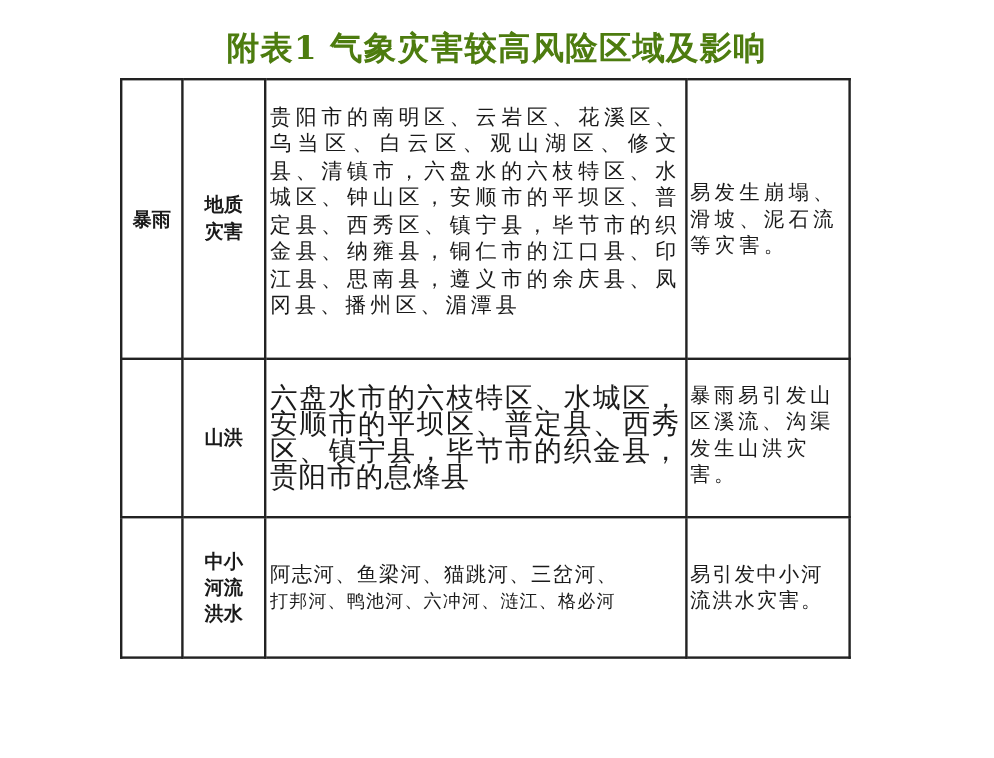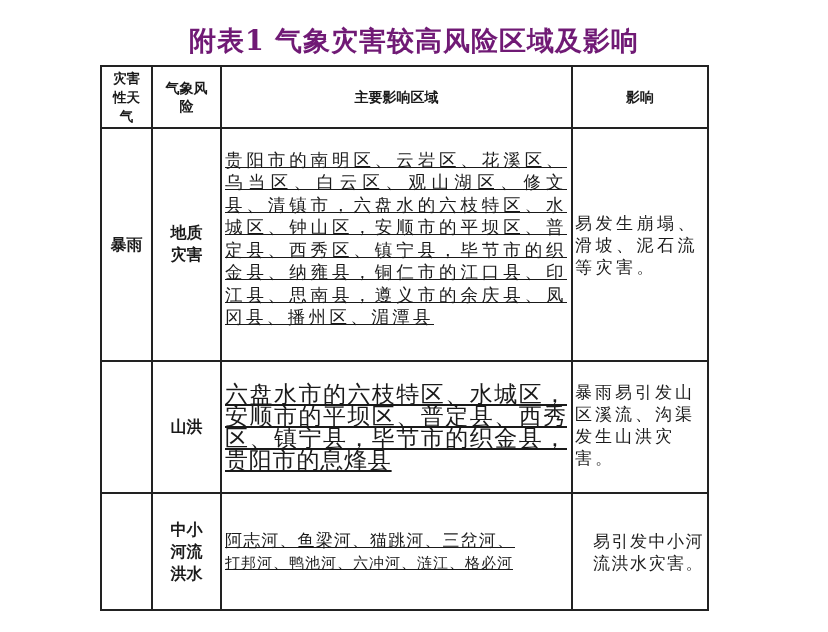--- a/index.html
+++ b/index.html
@@ -1,62 +1,52 @@
 <!DOCTYPE html>
 <html><head>
   <meta charset="utf-8">
   <style>
     html, body { margin: 0; padding: 0; background: #ffffff; }
     body { width: 828px; height: 632px; position: relative; overflow: hidden;
            font-family: "DejaVu Sans", "Liberation Sans", sans-serif; color: #1a1a1a; }
     .title { position: absolute; left: 0; top: 24px; width: 828px; text-align: center;
              font-family: "DejaVu Serif", "Liberation Serif", serif; font-weight: bold;
-             font-size: 27px; letter-spacing: 1px; color: #701a75; line-height: 34px; }
+             font-size: 27px; letter-spacing: 1px; color: #4d7c0f; line-height: 34px; }
     .tbl { position: absolute; left: 100px; top: 65px; border-collapse: collapse;
            table-layout: fixed; }
     .tbl td { border: 2px solid #222; padding: 0; vertical-align: middle; }
     .c1 { width: 51px; } .c2 { width: 69px; } .c3 { width: 351px; } .c4 { width: 136px; }
     .hdr td { height: 60px; text-align: center; font-weight: bold; font-size: 14px;
               line-height: 18px; }
     .hdr .h1 { font-size: 13.5px; line-height: 19px; }
     .r1 td { height: 219px; } .r2 td { height: 130px; } .r3 td { height: 115px; }
     .cat { text-align: center; font-weight: bold; font-size: 16px; line-height: 22px; }
     .area { font-size: 17.5px; line-height: 22px; padding: 0 4px 0 3px !important;
-            letter-spacing: 1px; text-align: justify; text-decoration: underline; }
+            letter-spacing: 1px; text-align: justify; }
     .area.r1a { letter-spacing: 3.4px; line-height: 22.5px; padding-bottom: 12px !important; }
     .area.r2a { letter-spacing: 0.8px; font-size: 23px; }
     .area.r3a { font-size: 17px; line-height: 22px; }
     .area.r3a .small { font-size: 15px; margin-top: 33px; }
     .imp { font-size: 17px; line-height: 22px; padding: 0 3px 0 2px !important; letter-spacing: 3.5px; }
     .imp.i2 { letter-spacing: 3px; font-family: Liberation Mono, monospace; }
-    .imp.i3 { letter-spacing: 1.5px; text-align: right; }
+    .imp.i3 { letter-spacing: 1.5px; }
   </style>
 </head>
 <body>
 
 <div class="title">附表1  气象灾害较高风险区域及影响</div>
 
 <table class="tbl">
   <colgroup>
     <col class="c1">
       <col class="c2">
       <col class="c3">
       <col class="c4">
   </colgroup>
   <tbody>
-      <tr class="hdr">
-    <td class="h1">
-      <div style="width:34px;margin:0 auto;">灾害性天气</div>
-    </td>
-    <td>
-      <div style="width:46px;margin:0 auto;">气象风险</div>
-    </td>
-    <td>主要影响区域</td>
-    <td>影响</td>
-  </tr>
 
   <tr class="r1">
     <td class="cat" rowspan="1">暴雨</td>
     <td class="cat">
       <div style="width:40px;margin:18px auto;font-family:Liberation Mono, monospace;">地质灾害</div>
     </td>
     <td class="area r1a">贵阳市的南明区、云岩区、花溪区、乌当区、白云区、观山湖区、修文县、清镇市，六盘水的六枝特区、水城区、钟山区，安顺市的平坝区、普定县、西秀区、镇宁县，毕节市的织金县、纳雍县，铜仁市的江口县、印江县、思南县，遵义市的余庆县、凤冈县、播州区、湄潭县</td>
     <td class="imp">易发生崩塌、滑坡、泥石流等灾害。</td>
   </tr>
 

